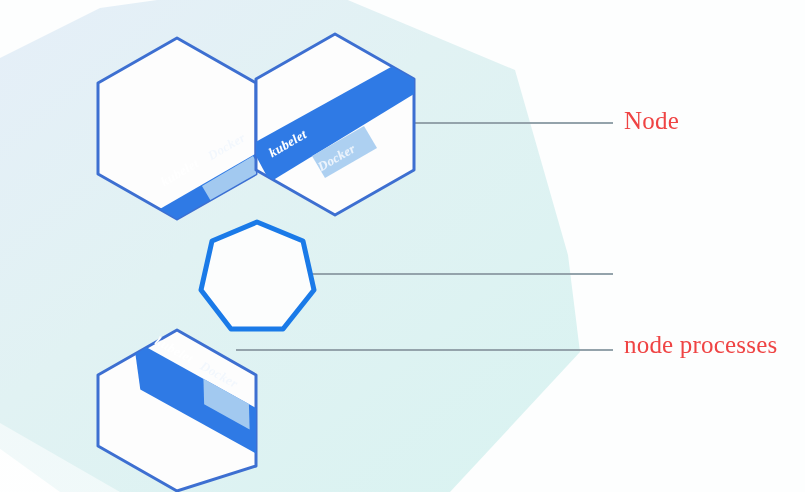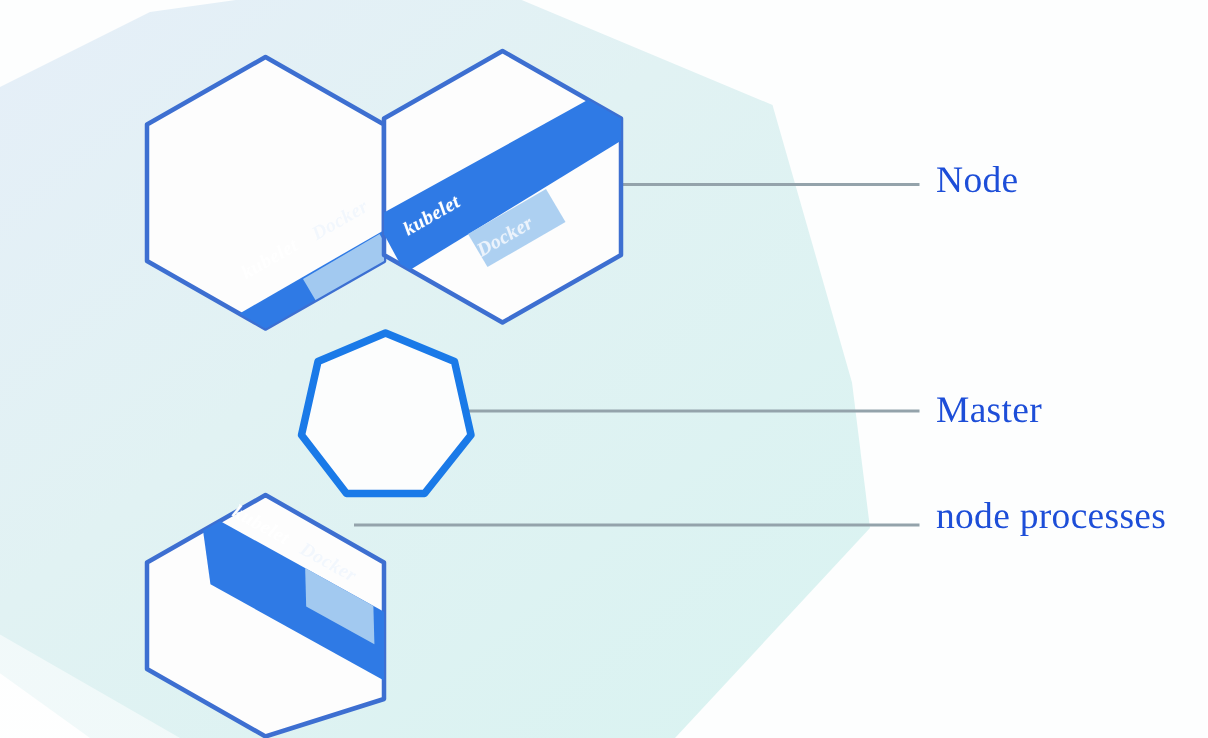--- a/index.html
+++ b/index.html
@@ -14,21 +14,21 @@
     width:805px;height:492px;
     background:#fdfefe;
     overflow:hidden;
   }
   #bg-svg, #shapes-svg{
     position:absolute;left:0;top:0;
     width:805px;height:492px;
   }
   .label{
     position:absolute;
-    color:#1d4ed8;
+    color:#ef4444;
     font-family:"Liberation Serif", serif;
     font-size:25px;
     letter-spacing:.2px;
     white-space:nowrap;
     line-height:1;
   }
   .band-text{
     position:absolute;
     font-family:"Liberation Serif", serif;
     color:#ffffff;
@@ -121,17 +121,16 @@
   <div class="band-text soft" style="left:205px; top:150px; transform:rotate(-30deg); transform-origin:left top;">Docker</div>
 
   <div class="band-text" style="left:266px; top:147px; transform:rotate(-30deg); transform-origin:left top;">kubelet</div>
   <div class="band-text soft" style="left:315px; top:161px; transform:rotate(-30deg); transform-origin:left top;">Docker</div>
 
   <div class="band-text" style="left:160px; top:333px; transform:rotate(29deg); transform-origin:left top;">kubelet</div>
   <div class="band-text soft" style="left:205px; top:358px; transform:rotate(29deg); transform-origin:left top;">Docker</div>
 
   <div class="label" style="left:624px; top:108px;">Node</div>
 
-  <div class="label" style="left:624px; top:261px;">Master</div>
 
   <div class="label" style="left:624px; top:332px;text-align:right;">node processes</div>
 
 </div>
 
 </body></html>

